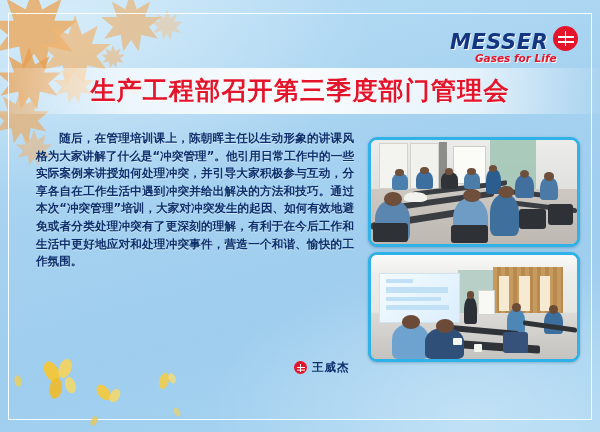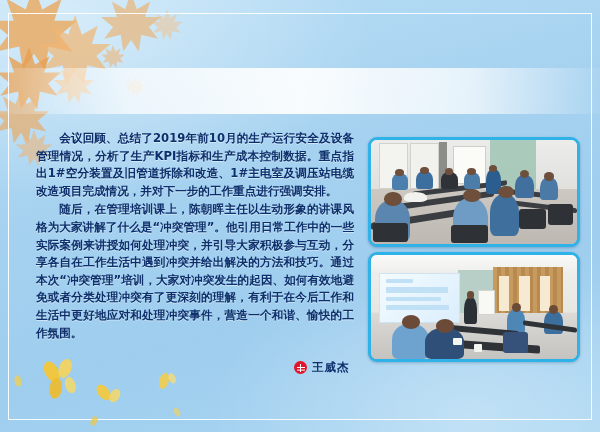--- a/index.html
+++ b/index.html
@@ -197,26 +197,31 @@
         <path d="M50 4 L59 30 L80 18 L72 42 L97 42 L78 58 L92 76 L66 70 L62 96 L50 78 L38 96 L34 70 L8 76 L22 58 L3 42 L28 42 L20 18 L41 30 Z" fill="#efb374" opacity=".58"></path>
       </svg>
   </div>
   <div class="leaf" style="left:124px;top:76px;">
     <svg width="22" height="21" viewBox="0 0 100 100">
         <path d="M50 4 L59 30 L80 18 L72 42 L97 42 L78 58 L92 76 L66 70 L62 96 L50 78 L38 96 L34 70 L8 76 L22 58 L3 42 L28 42 L20 18 L41 30 Z" fill="#f0b97e" opacity=".52"></path>
       </svg>
   </div>
 
   <div id="title-band"></div>
-
+  <div id="page-title">生产工程部召开第三季度部门管理会</div>
+
+  <div id="logo">
+    <div class="logo-word">MESSER</div>
+    <div class="logo-tag">Gases for Life</div>
+    <div class="logo-mark"></div>
+  </div>
 
   <div id="frame"></div>
 
   <div id="article">
-    <p class="para">会议回顾、总结了2019年前10月的生产运行安全及设备管理情况，分析了生产KPI指标和生产成本控制数据。重点指出1#空分装置及旧管道拆除和改造、1#主电室及调压站电缆改造项目完成情况，并对下一步的工作重点进行强调安排。</p>
     <p class="para">随后，在管理培训课上，陈朝晖主任以生动形象的讲课风格为大家讲解了什么是“冲突管理”。他引用日常工作中的一些实际案例来讲授如何处理冲突，并引导大家积极参与互动，分享各自在工作生活中遇到冲突并给出解决的方法和技巧。通过本次“冲突管理”培训，大家对冲突发生的起因、如何有效地避免或者分类处理冲突有了更深刻的理解，有利于在今后工作和生活中更好地应对和处理冲突事件，营造一个和谐、愉快的工作氛围。</p>
   </div>
 
   <div id="signature">
     <span class="sig-mark"></span>
     <span class="sig-name">王威杰</span>
   </div>
 
   <div class="photo" id="photo-meeting">
     <div class="ph-inner">

